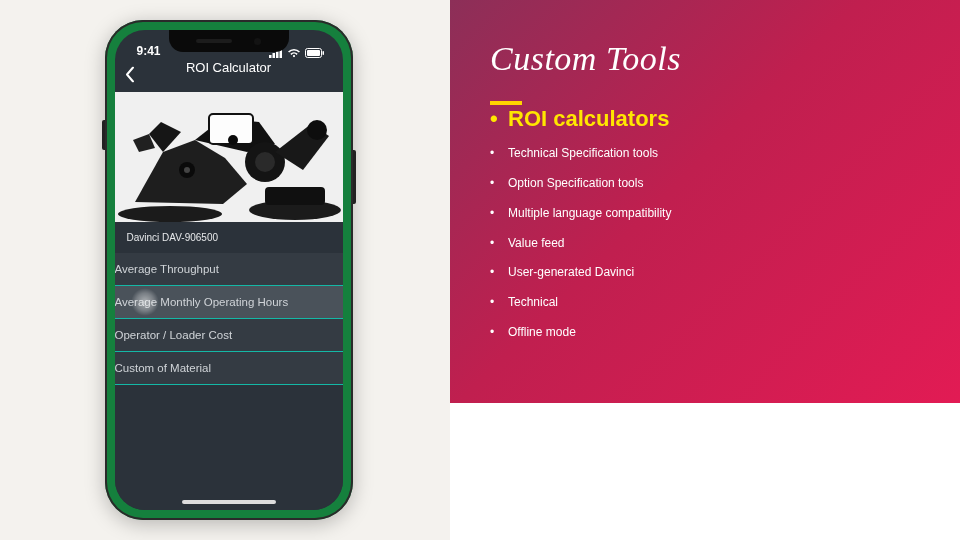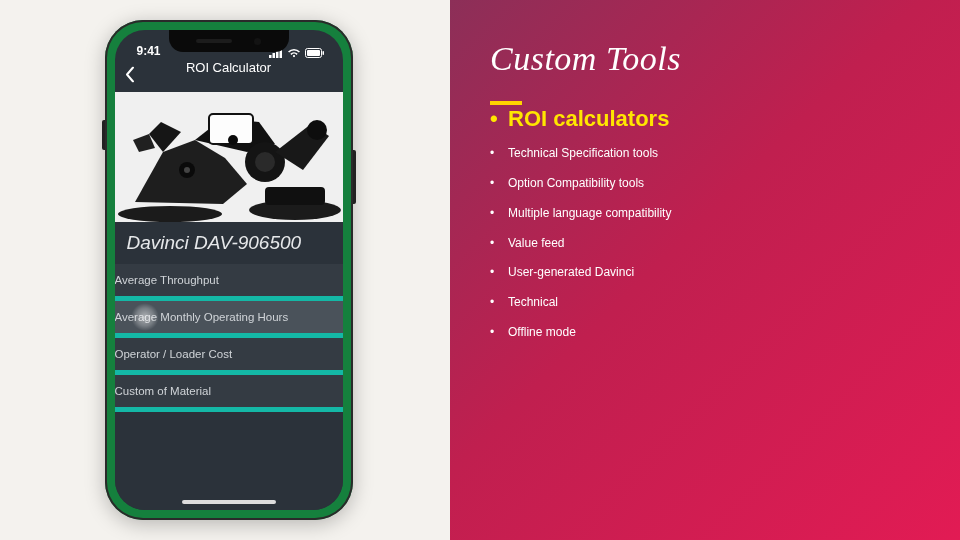--- a/index.html
+++ b/index.html
@@ -13,21 +13,21 @@
   .left-panel {
     width: 450px;
     height: 540px;
     background: #f4f2ee;
     display: flex;
     align-items: center;
     justify-content: center;
   }
   .right-panel {
     width: 510px;
-    height: 540px;
+    height: 403px;
     background: linear-gradient(135deg, #8c2f58 0%, #c01f4f 45%, #e21b54 100%);
     padding: 40px 40px 30px 40px;
     color: #fff;
     position: relative;
   }
   .right-panel h1 {
     font-family: Georgia, "Times New Roman", serif;
     font-style: italic;
     font-weight: 400;
     font-size: 34px;
@@ -164,33 +164,32 @@
     height: 130px;
     background: #f3f3f3;
     position: relative;
     overflow: hidden;
   }
   .hero svg { width: 100%; height: 100%; display: block; }
 
   .product-title {
     padding: 10px 12px 10px;
     color: #e6e8ea;
-    font-size: 19px;
+    font-size: 10px;
     font-weight: 500;
     background: #2b323a;
-    font-style: italic;
   }
 
   .rows { display: flex; flex-direction: column; }
   .row {
     padding: 10px 0;
     font-size: 11.5px;
     color: #d0d4d8;
     background: #343b43;
-    border-bottom: 5px solid #14b8a6;
+    border-bottom: 1px solid #14b8a6;
   }
   .row.selected {
     background: #4a525a;
     position: relative;
   }
   .tap-circle {
     position: absolute;
     left: 30px; top: 50%;
     transform: translate(-50%, -50%);
     width: 28px; height: 28px;
@@ -285,20 +284,20 @@
     </div>
   </div>
 </div>
 
 <div class="right-panel">
   <h1>Custom Tools</h1>
   <div class="accent-line"></div>
   <ul class="bullets" id="bullet-list">
       <li class="hl">ROI calculators</li>
       <li>Technical Specification tools</li>
-      <li>Option Compatibility tools</li>
+      <li>Option Specification tools</li>
       <li>Multiple language compatibility</li>
       <li>Value feed</li>
       <li>User-generated Davinci</li>
       <li>Technical</li>
       <li>Offline mode</li>
     </ul>
 </div>
 
 </body></html>

